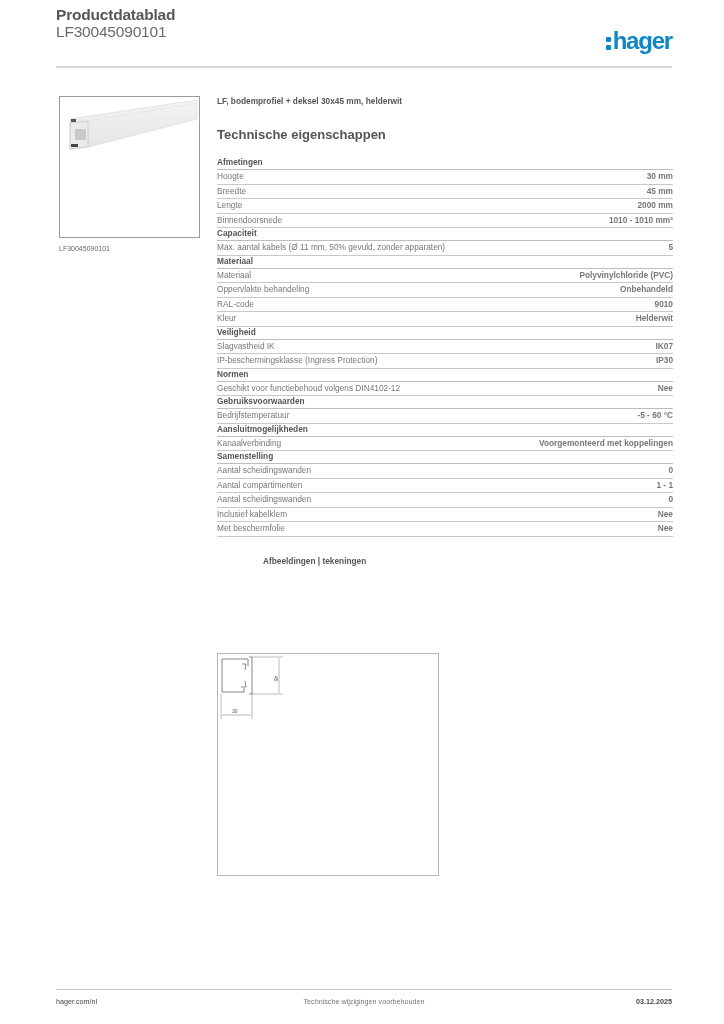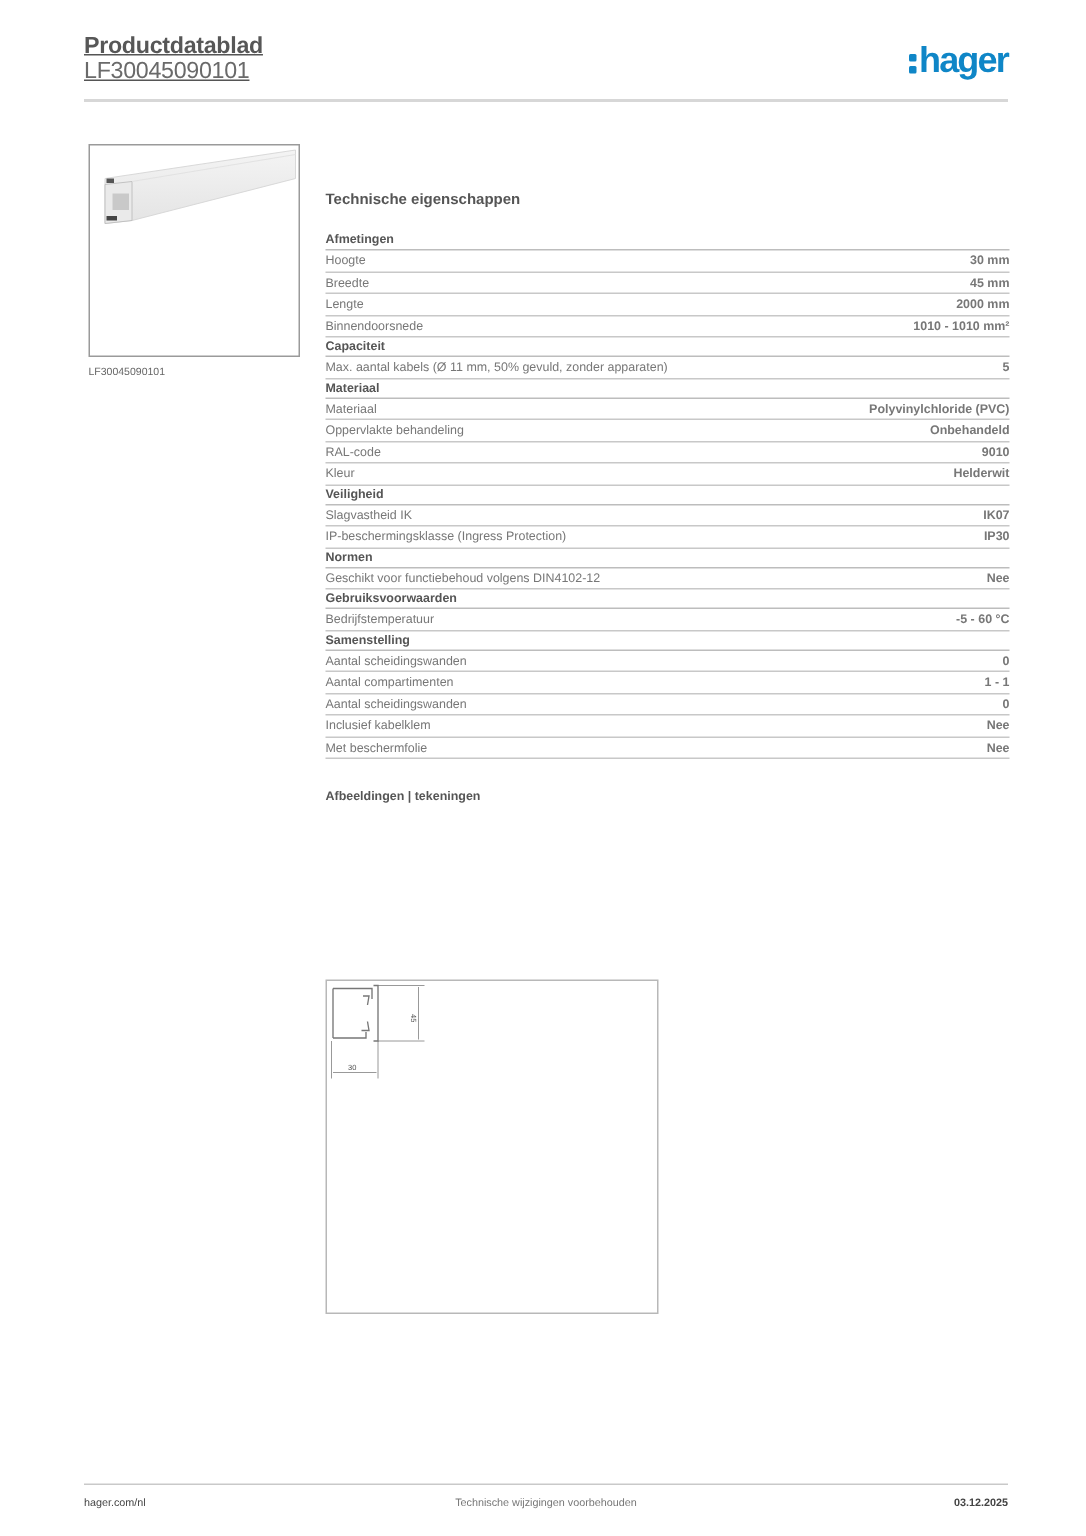--- a/index.html
+++ b/index.html
@@ -1,37 +1,37 @@
 <!DOCTYPE html>
 <html><head>
   <meta charset="utf-8">
   <style>
     html, body { margin:0; padding:0; background:#ffffff; }
     body { width:724px; height:1024px; position:relative; overflow:hidden; font-family:"Liberation Sans", sans-serif; color:#555; }
-    .header { position:absolute; left:56px; top:22px;text-decoration:underline; }
+    .header { position:absolute; left:56px; top:6px; }
     .title { font-size:15.5px; font-weight:bold; color:#575757; letter-spacing:-0.2px; line-height:17px; }
     .subtitle { font-size:15.5px; color:#6a6a6a; line-height:18px; letter-spacing:-0.2px; }
     .logo { position:absolute; right:52px; top:27px; font-size:24px; font-weight:bold; color:#0f86c7; letter-spacing:-1.2px; font-family:"Liberation Sans", sans-serif; }
     .logo .dots { display:inline-block; width:5px; height:14px; position:relative; margin-right:2px; vertical-align:-1px; }
     .logo .dots::before, .logo .dots::after { content:""; position:absolute; left:0; width:5px; height:5px; background:#0f86c7; border-radius:1px; }
     .logo .dots::before { top:1px; }
     .logo .dots::after { top:9px; }
     .hr-top { position:absolute; left:56px; right:52px; top:66px; height:2px; background:#d7d7d7; }
     .photo { position:absolute; left:59px; top:96px; width:141px; height:142px; border:1px solid #9a9a9a; box-sizing:border-box; background:#fff; }
     .photo-caption { position:absolute; left:59px; top:245px; font-size:7px; color:#666; }
     .content { position:absolute; left:217px; top:96px; width:456px; }
     .product-name { font-size:8.3px; font-weight:bold; color:#555; }
-    .tech-title { font-size:10px; font-weight:bold; color:#555; margin-top:32px; }
+    .tech-title { font-size:13px; font-weight:bold; color:#555; margin-top:21px; }
     .group { }
     .group:first-of-type { margin-top:15px; }
     .group-title { font-size:8.3px; font-weight:bold; color:#555; padding-bottom:2px; border-bottom:1px solid #bdbdbd; line-height:10px; }
     .row { display:flex; justify-content:space-between; font-size:8.3px; color:#777; line-height:13.5px; border-bottom:1px solid #c8c8c8;gap:12px; }
     .row .label { }
     .row .value { text-align:left;font-weight:bold; }
-    .drawings-title { font-size:8.3px; font-weight:bold; color:#555; margin-top:19px; }
+    .drawings-title { font-size:8.3px; font-weight:bold; color:#555; margin-top:19px;margin-left:46px; }
     .drawing { position:absolute; left:217px; top:653px; width:222px; height:223px; border:1px solid #b8b8b8; box-sizing:border-box; }
     .hr-bottom { position:absolute; left:56px; right:52px; top:989px; height:1px; background:#c9c9c9; }
     .footer { position:absolute; left:56px; right:52px; top:997px; font-size:7.2px; }
     .footer .left { position:absolute; left:0; font-weight:normal; color:#444; }
     .footer .center { position:absolute; left:0; right:0; text-align:center; color:#777; }
     .footer .right { position:absolute; right:0; font-weight:bold; color:#444; }
   </style>
 </head>
 <body>
 
@@ -54,20 +54,21 @@
     <polygon points="10,26 28,24 28,50 10,52" fill="#eaeaea" stroke="#bdbdbd" stroke-width="0.6"></polygon>
     <rect x="15" y="32" width="11" height="11" fill="#c9c9c9"></rect>
     <rect x="11" y="22" width="5" height="3" fill="#555"></rect>
     <rect x="11" y="47" width="7" height="3" fill="#444"></rect>
     <line x1="28" y1="24" x2="137" y2="6" stroke="#e0e0e0" stroke-width="0.6"></line>
   </svg>
 </div>
 <div class="photo-caption">LF30045090101</div>
 
 <div class="content">
+  <div class="product-name">LF, bodemprofiel + deksel 30x45 mm, helderwit</div>
   <div class="tech-title">Technische eigenschappen</div>
 
   <div id="groups">
       <div class="group">
         <div class="group-title">Afmetingen</div>
         <div class="row">
           <span class="label">Hoogte</span>
           <span class="value">30 mm</span>
         </div>
         <div class="row">
@@ -128,20 +129,27 @@
         </div>
       </div>
       <div class="group">
         <div class="group-title">Gebruiksvoorwaarden</div>
         <div class="row">
           <span class="label">Bedrijfstemperatuur</span>
           <span class="value">-5 - 60 °C</span>
         </div>
       </div>
       <div class="group">
+        <div class="group-title">Aansluitmogelijkheden</div>
+        <div class="row">
+          <span class="label">Kanaalverbinding</span>
+          <span class="value">Voorgemonteerd met koppelingen</span>
+        </div>
+      </div>
+      <div class="group">
         <div class="group-title">Samenstelling</div>
         <div class="row">
           <span class="label">Aantal scheidingswanden</span>
           <span class="value">0</span>
         </div>
         <div class="row">
           <span class="label">Aantal compartimenten</span>
           <span class="value">1 - 1</span>
         </div>
         <div class="row">

